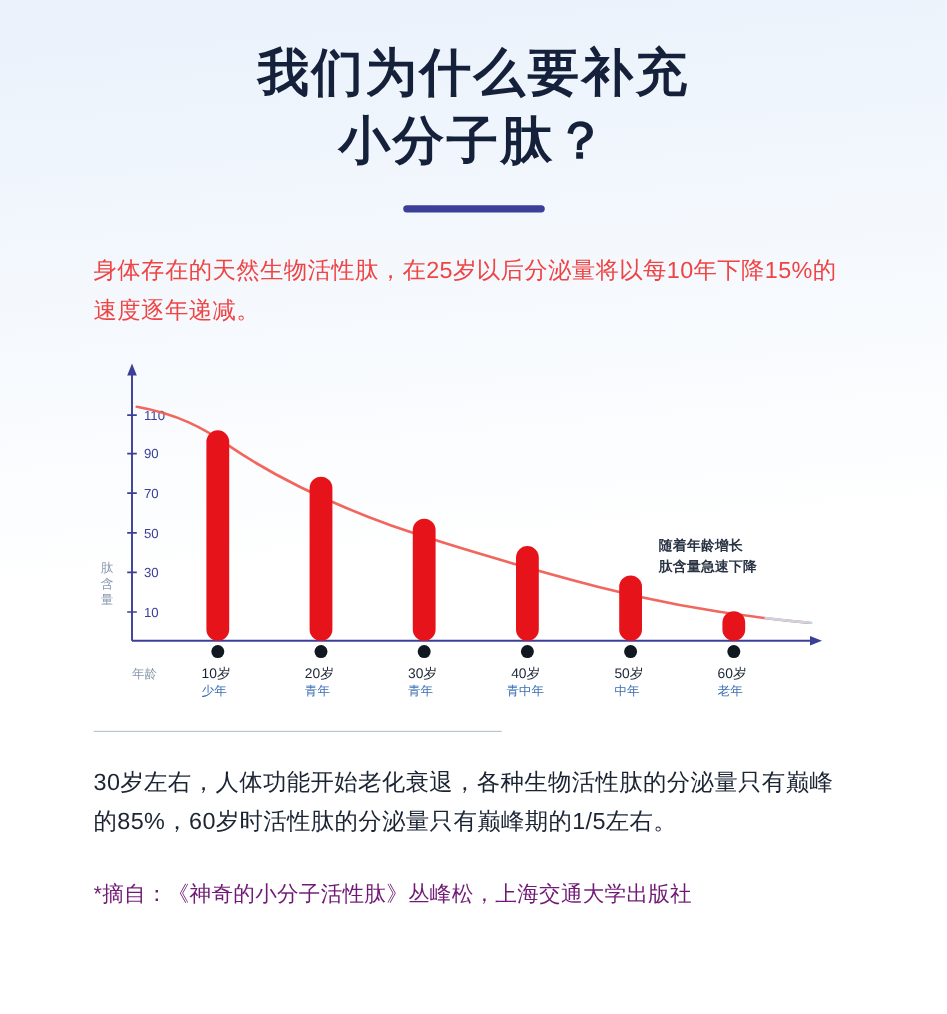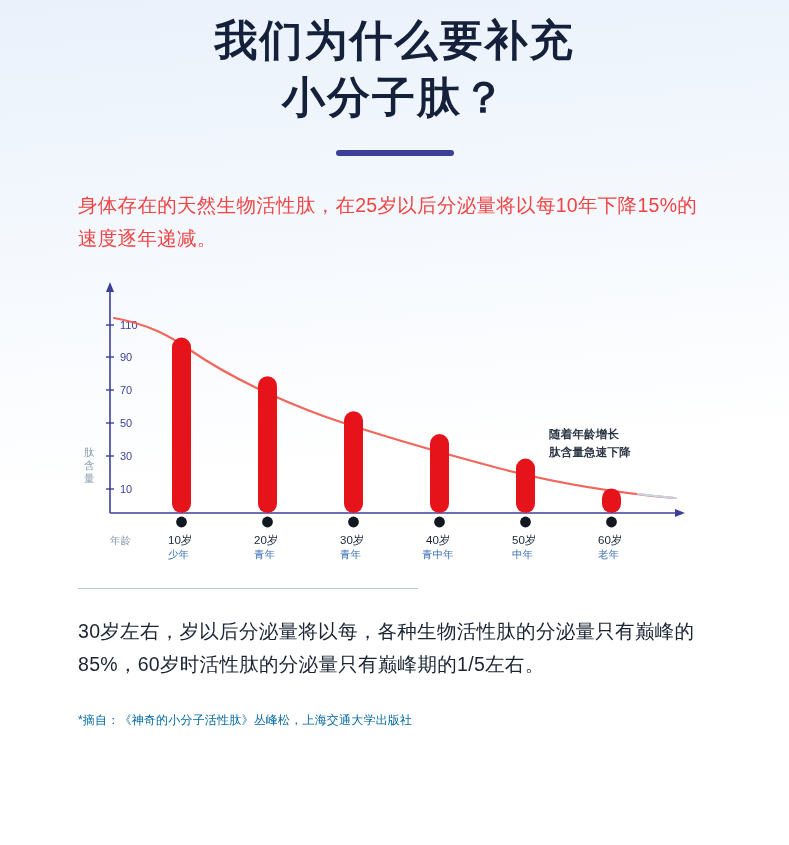--- a/index.html
+++ b/index.html
@@ -11,21 +11,21 @@
     height: 845px;
     font-family: "Liberation Sans", sans-serif;
     background: linear-gradient(175deg, #eaf1fb 0%, #f2f7fd 22%, #ffffff 55%, #ffffff 100%);
     overflow: hidden;
     position: relative;
     color: #1b2433;
   }
 
   
   .title-block {
-    padding-top: 12px;
+    padding-top: 33px;
     text-align: center;
   }
   .title-line {
     font-size: 43px;
     font-weight: bold;
     color: #15213a;
     letter-spacing: 2px;
     line-height: 1.32;
   }
 
@@ -86,22 +86,22 @@
   .outro {
     margin: 26px 78px 0 78px;
     font-size: 19.5px;
     line-height: 1.74;
     color: #1b2433;
     letter-spacing: 0.3px;
   }
 
   .source {
     margin: 30px 78px 12px 78px;
-    font-size: 12px;
-    color: #0369a1;
+    font-size: 18px;
+    color: #701a75;
     letter-spacing: 0.2px;
   }
 </style>
 </head>
 <body>
 
 <div class="title-block">
   <div class="title-line">我们为什么要补充</div>
   <div class="title-line">小分子肽？</div>
 </div>
@@ -186,15 +186,15 @@
   </div>
 
   <div class="chart-note">
     <div>随着年龄增长</div>
     <div>肽含量急速下降</div>
   </div>
 </div>
 
 <div class="divider"></div>
 
-<p class="outro">30岁左右，岁以后分泌量将以每，各种生物活性肽的分泌量只有巅峰的85%，60岁时活性肽的分泌量只有巅峰期的1/5左右。</p>
+<p class="outro">30岁左右，人体功能开始老化衰退，各种生物活性肽的分泌量只有巅峰的85%，60岁时活性肽的分泌量只有巅峰期的1/5左右。</p>
 
 <p class="source">*摘自：《神奇的小分子活性肽》丛峰松，上海交通大学出版社</p>
 
 </body></html>

